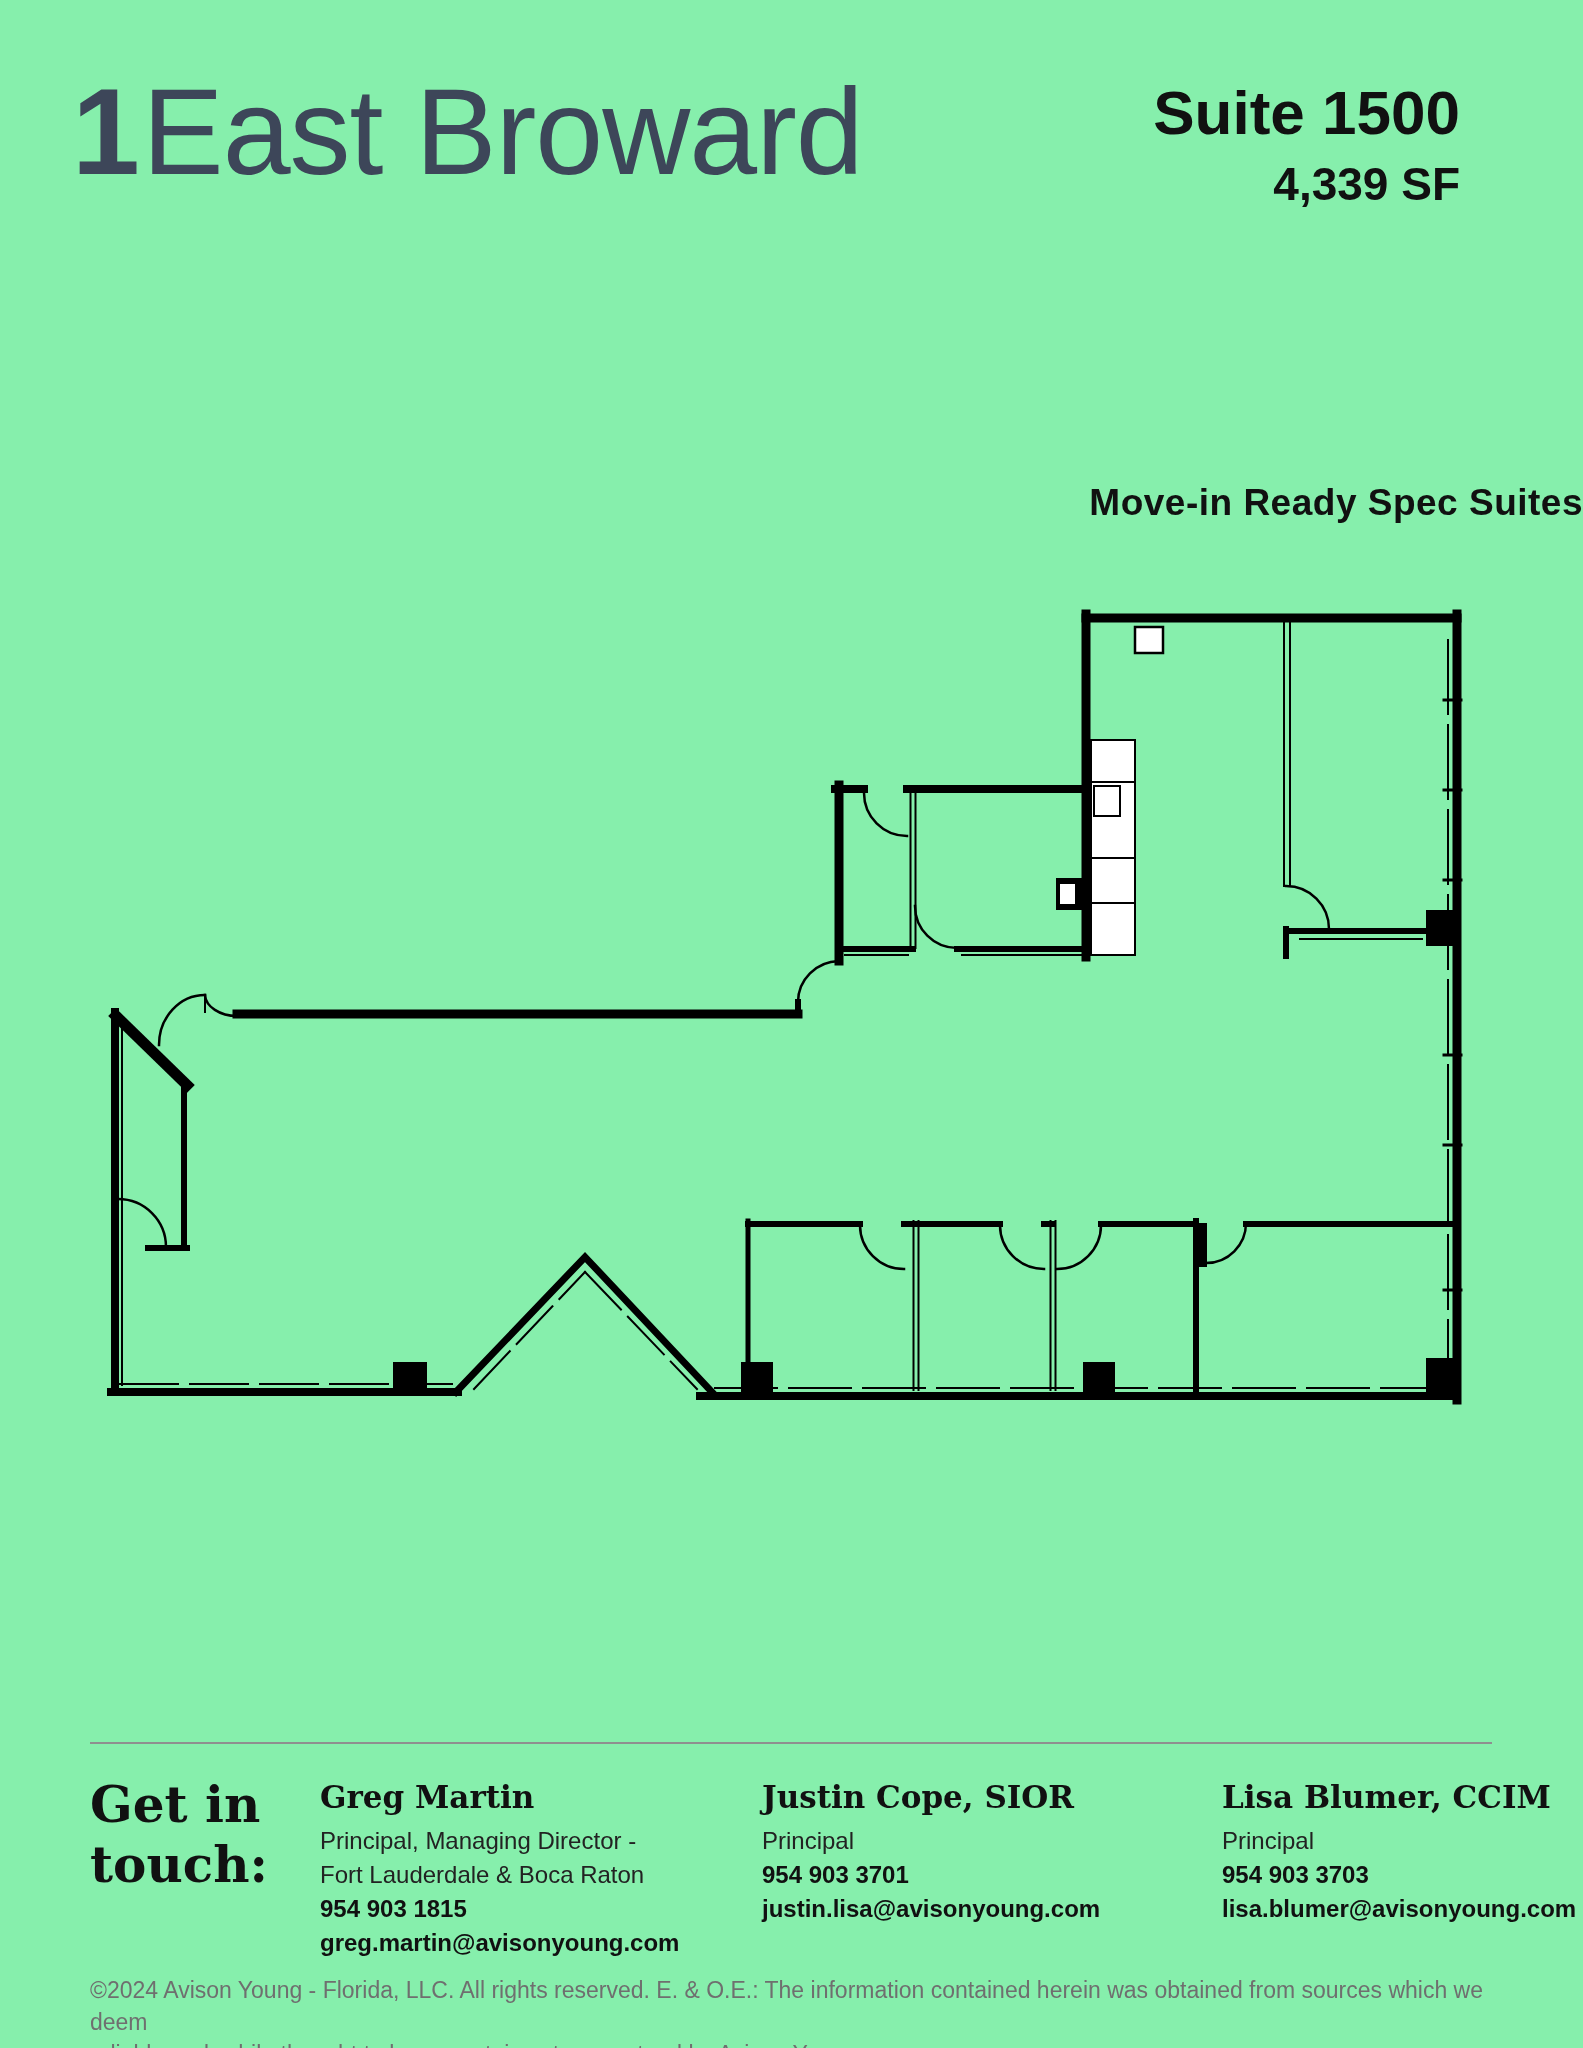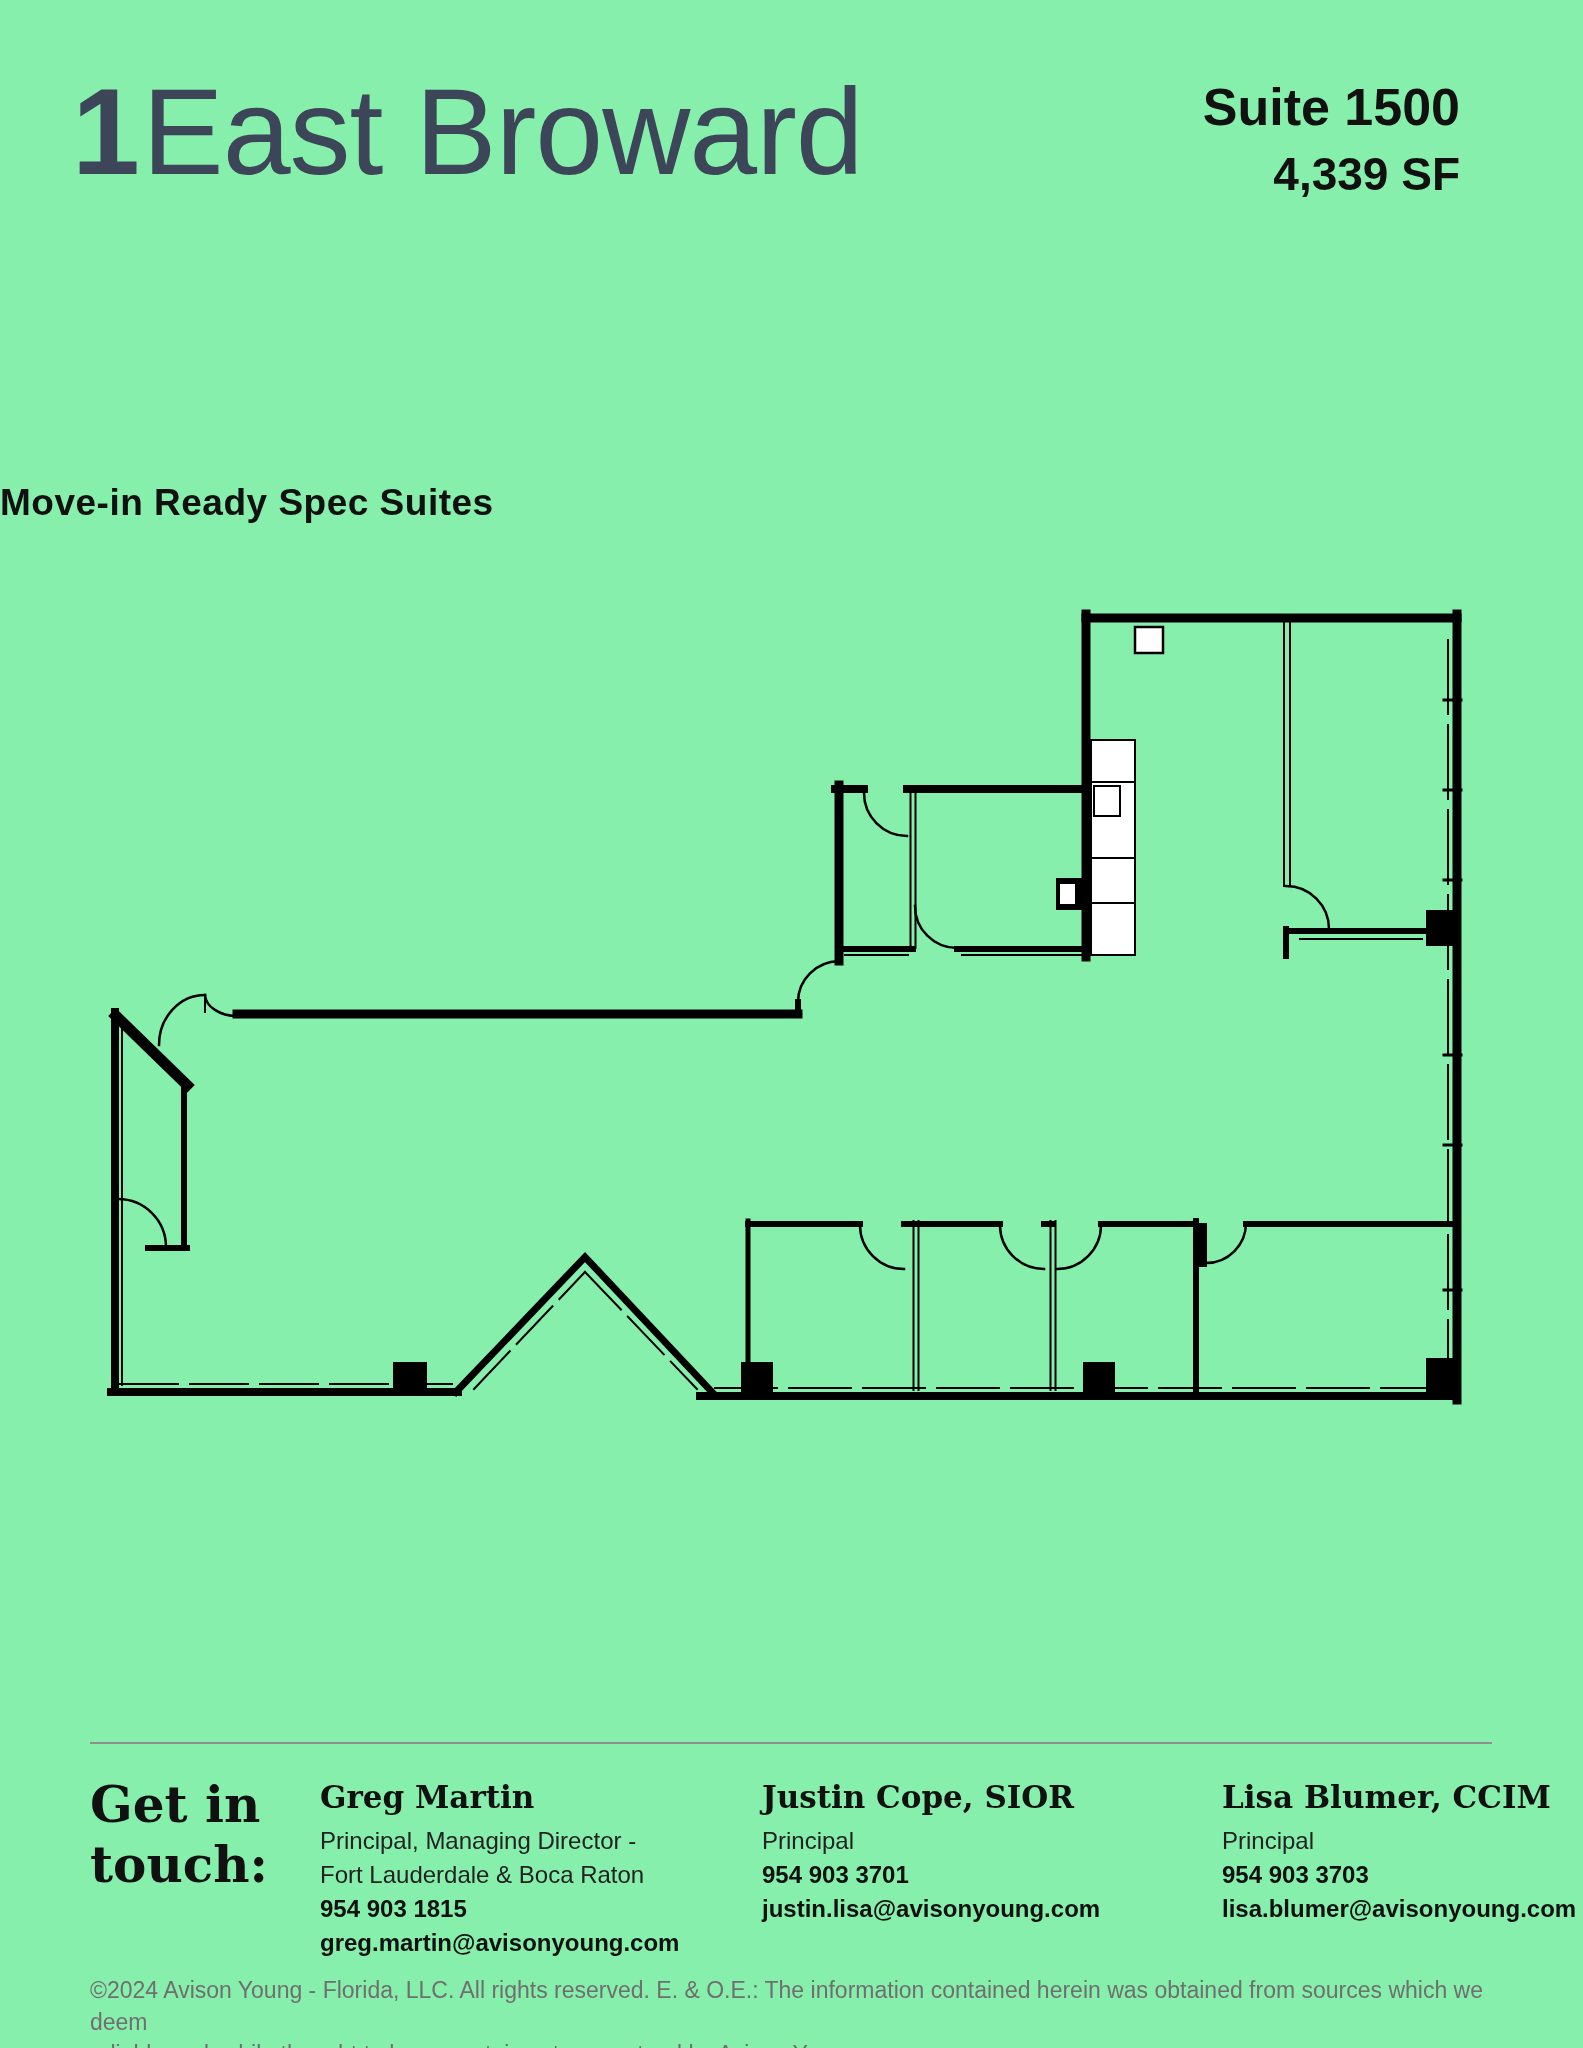--- a/index.html
+++ b/index.html
@@ -5,25 +5,25 @@
   html,body{margin:0;padding:0;background:#ffffff;}
   #page{position:relative;width:1583px;height:2048px;background:#86efac;overflow:hidden;
         font-family:"Liberation Sans",sans-serif;color:#1a1a1a;}
 
   
   .title{position:absolute;left:72px;top:62px;white-space:nowrap;color:#3d4659;}
   .title .num{font-size:122px;font-weight:800;letter-spacing:-2px;}
   .title .name{font-size:122px;font-weight:300;letter-spacing:-1px;}
   .address{position:absolute;left:75px;top:222px;font-size:33px;font-weight:400;color:#3d4659;}
   .suitebox{position:absolute;right:123px;top:80px;text-align:right;color:#111;}
-  .suite-label{font-size:52px;font-weight:800;line-height:1.05;}
+  .suite-label{font-size:62px;font-weight:800;line-height:1.05;}
   .suite-size{font-size:46px;font-weight:700;line-height:1.15;margin-top:13px;}
 
   
-  .plan-title{position:absolute;left:0;top:482px;width:1583px;text-align:left;
+  .plan-title{position:absolute;left:0;top:482px;width:1583px;text-align:right;
               font-size:37px;font-weight:600;letter-spacing:.5px;color:#111;}
   #floorplan{position:absolute;left:100px;top:590px;width:1370px;height:830px;}
 
   
   .rule{position:absolute;left:90px;top:1742px;width:1402px;height:2px;background:#8f8f8f;}
   .getintouch{position:absolute;left:90px;top:1775px;font-family:"DejaVu Serif","Liberation Serif",serif;
               font-weight:700;font-size:50px;line-height:1.2;color:#111;}
   .card{position:absolute;top:1780px;width:400px;font-size:24px;line-height:34px;color:#222;}
   .card .cname{font-family:"DejaVu Serif","Liberation Serif",serif;font-weight:700;
                font-size:31px;color:#111;margin-bottom:10px;line-height:1.1;}

